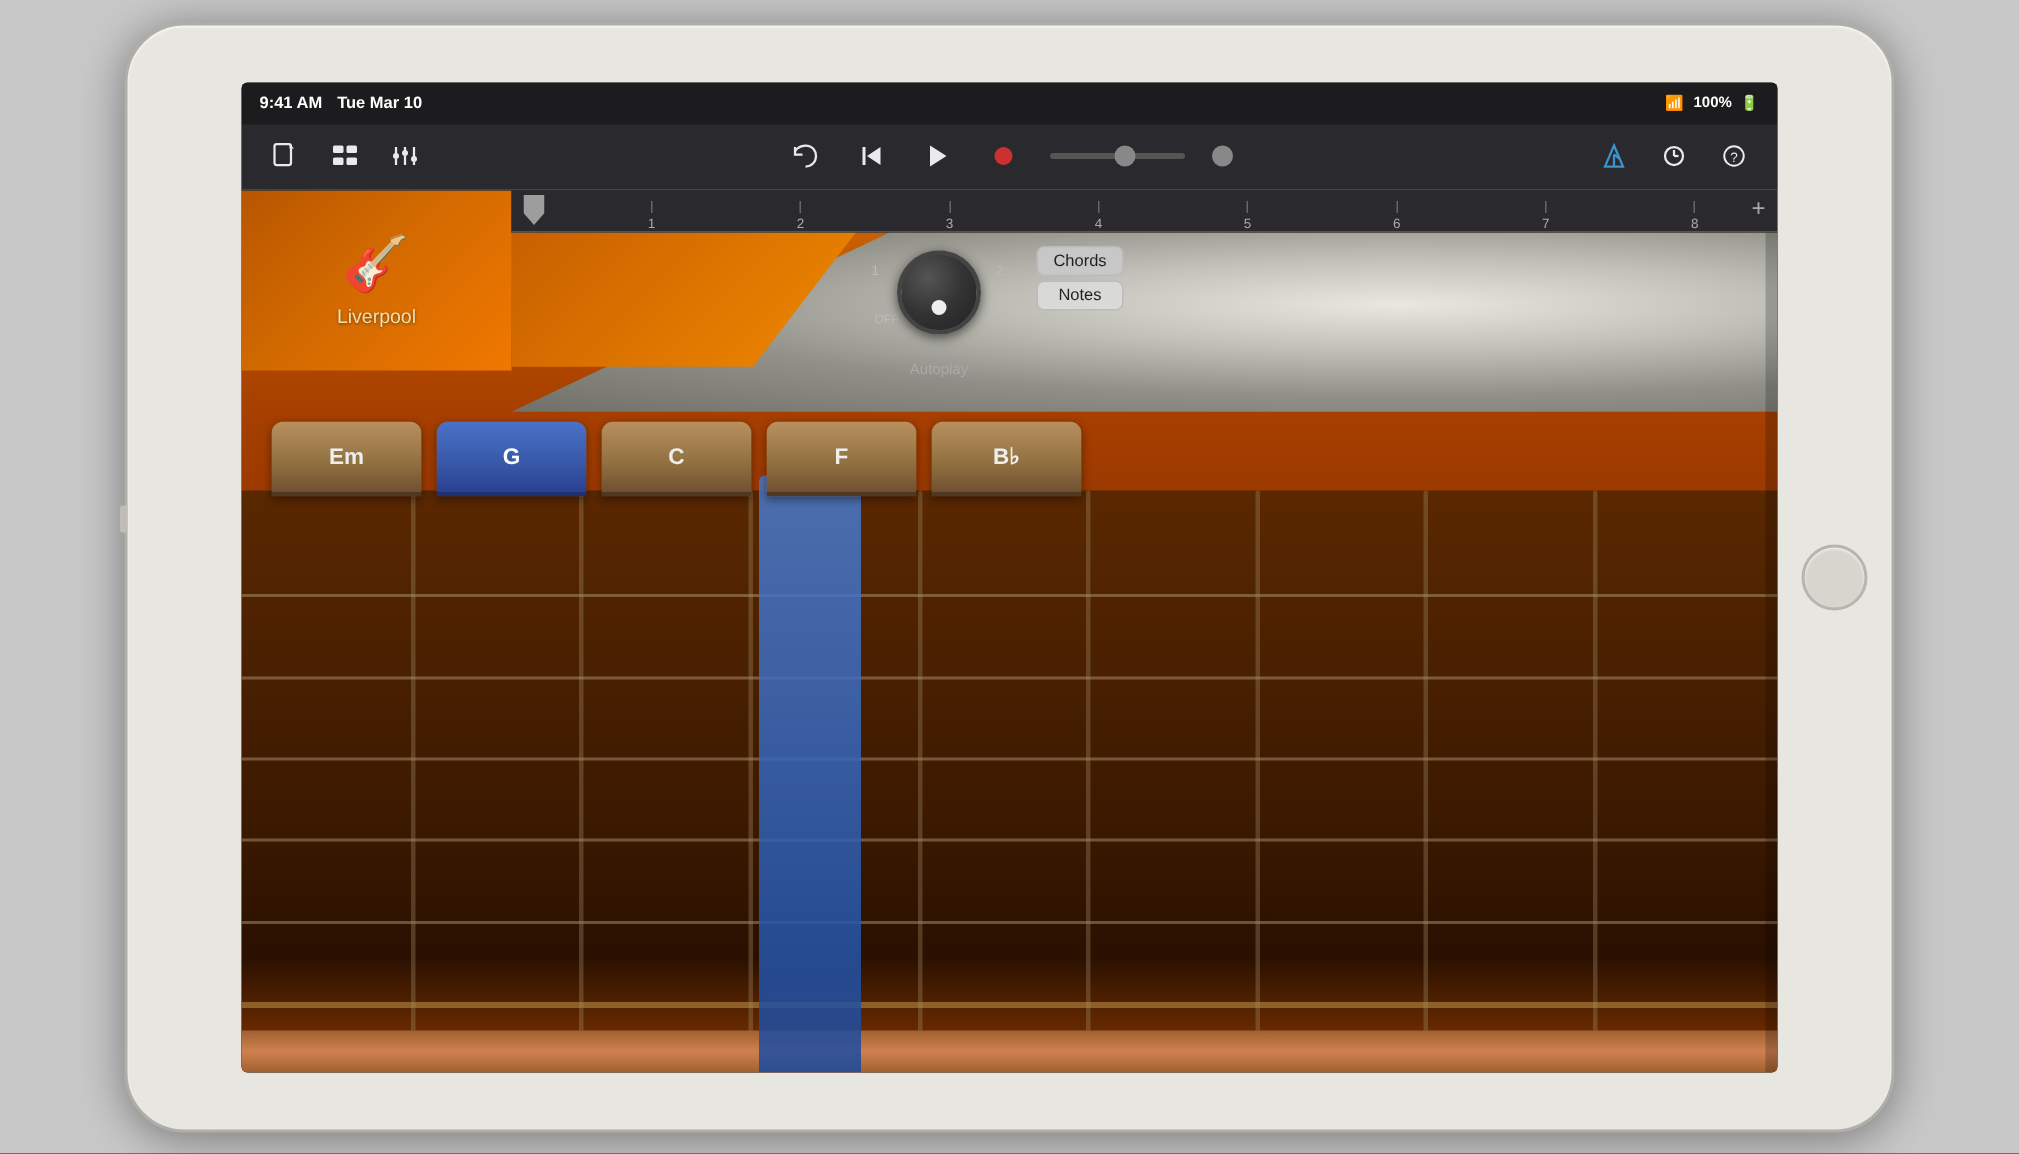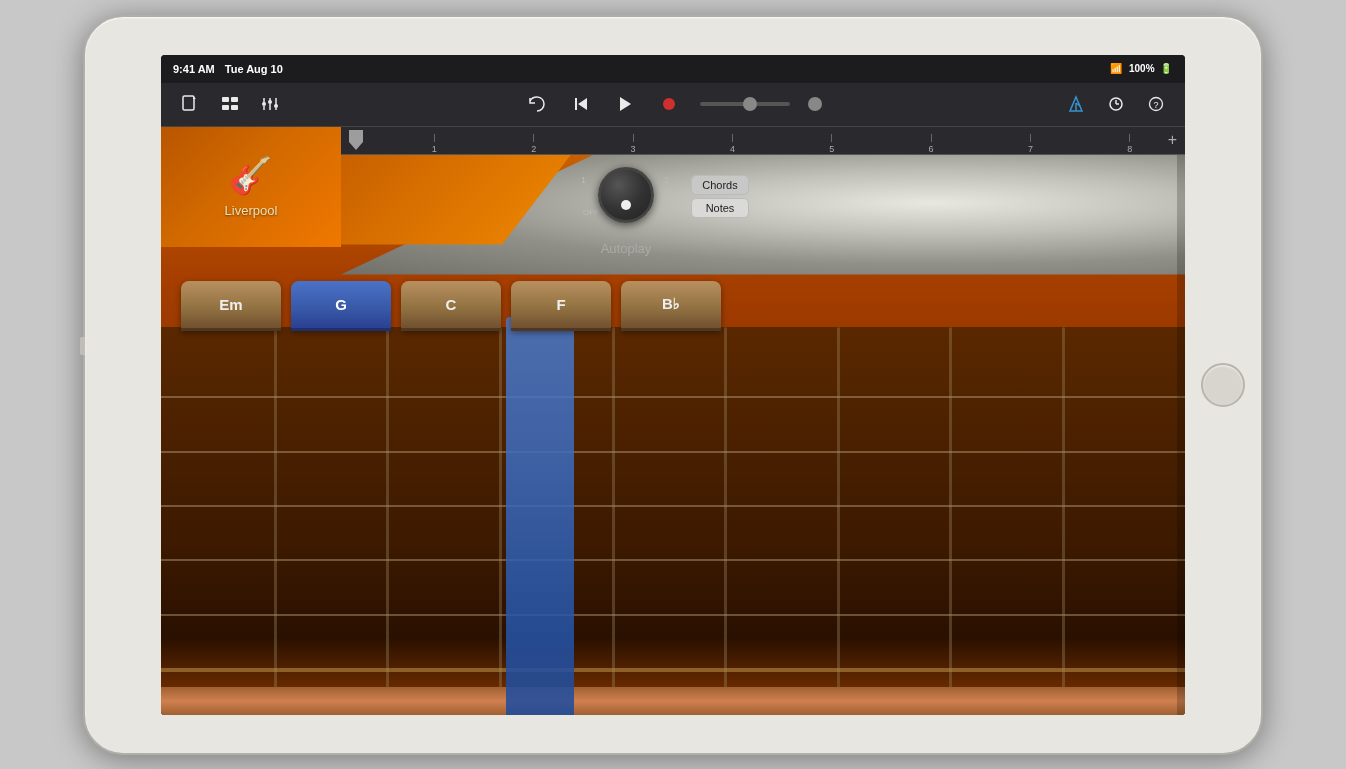--- a/index.html
+++ b/index.html
@@ -246,29 +246,29 @@
       height: 10px;
       background: #eee;
       border-radius: 50%;
       position: absolute;
       bottom: 10px;
       left: 50%;
       transform: translateX(-50%);
     }
     .autoplay-text {
       margin-top: 4px;
-      font-size: 13px;
+      font-size: 10px;
       color: #aaa;
       text-align: right;
     }
 
     
     .mode-buttons {
       position: absolute;
-      top: 48px;
+      top: 37px;
       left: 530px;
       z-index: 20;
       display: flex;
       flex-direction: column;
       gap: 3px;
     }
     .mode-btn {
       background: rgba(220,220,220,0.88);
       border: 1px solid #bbb;
       border-radius: 5px;
@@ -415,21 +415,21 @@
 
 <div class="ipad-frame">
   <div class="ipad-side-btn-left"></div>
   <div class="ipad-home-btn"></div>
 
   <div class="ipad-screen">
 
     <div class="status-bar">
       <div class="status-left">
         <span>9:41 AM</span>
-        <span>Tue Aug 10</span>
+        <span>Tue Mar 10</span>
       </div>
       <div class="status-right">
         <span>📶</span>
         <span>100%</span>
         <span>🔋</span>
       </div>
     </div>
 
     <div class="toolbar">
       <div class="toolbar-left">

